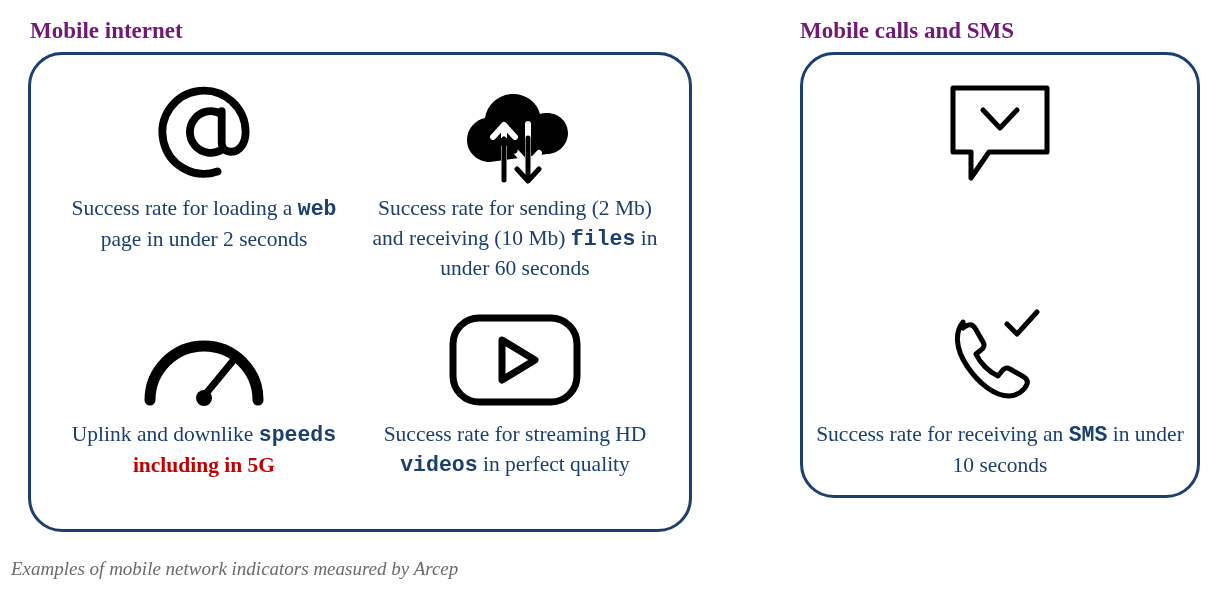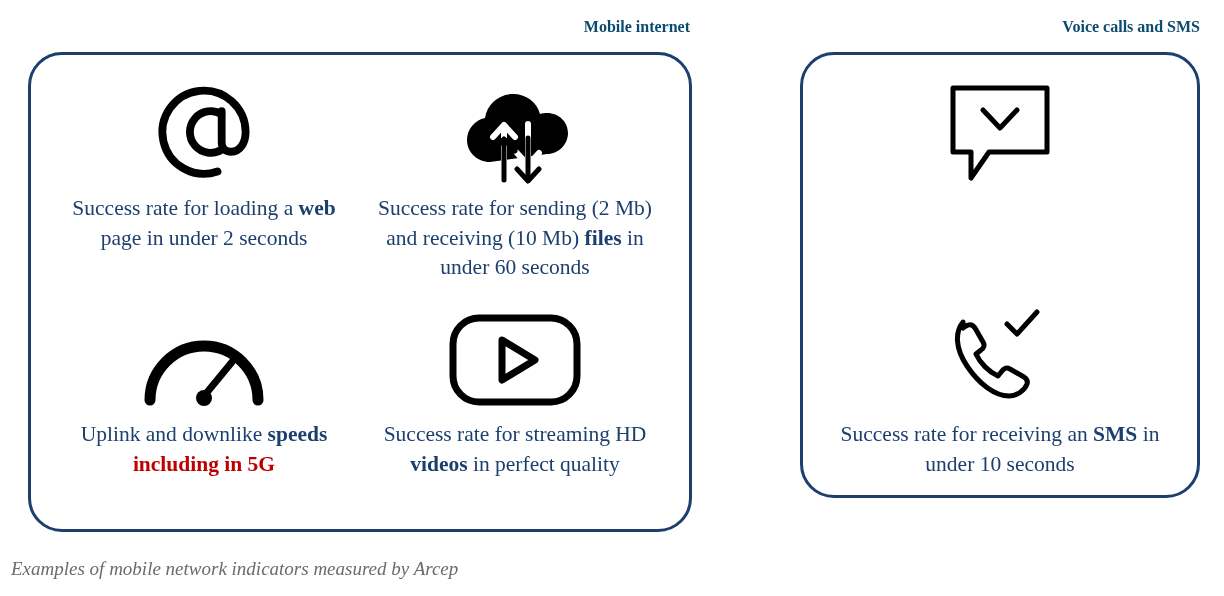--- a/index.html
+++ b/index.html
@@ -19,23 +19,23 @@
     position: relative;
     width: 1224px;
     height: 596px;
   }
 
   
   .panel-title {
     position: absolute;
     font-family: "Liberation Serif", serif;
     font-weight: bold;
-    font-size: 16px;
-    color: #0c4a6e;
-    text-align: right;
+    font-size: 23px;
+    color: #701a75;
+    text-align: left;
     white-space: nowrap;
   }
   #title-internet { left: 30px; top: 18px; width: 660px; }
   #title-voice    { left: 800px; top: 18px; width: 400px; }
 
   
   .panel {
     position: absolute;
     border: 3px solid #1c3f6e;
     border-radius: 34px;
@@ -57,21 +57,21 @@
     justify-content: center;
     height: 110px;
   }
   .cell .caption {
     font-size: 21.5px;
     line-height: 1.38;
     color: #1c3f6e;
     margin-top: 10px;
     padding: 0 6px;
   }
-  .cell .caption b { font-weight: bold; }
+  .cell .caption b { font-weight: bold; font-family: Liberation Mono, monospace; }
   .red { color: #c00000; font-weight: bold; }
 
   #cell-web    { left: 46px;  top: 74px;  width: 316px; }
   #cell-files  { left: 354px; top: 74px;  width: 322px; }
   #cell-speed  { left: 46px;  top: 300px; width: 316px; text-align: center; }
   #cell-video  { left: 354px; top: 300px; width: 322px; }
 
   #cell-calls  { left: 808px; top: 74px;  width: 384px; }
   #cell-sms    { left: 808px; top: 300px; width: 384px; }
 
@@ -91,21 +91,21 @@
 
   svg { display: block; }
 </style>
 </head>
 <body>
 
 <div class="canvas">
 
   <div class="panel-title" id="title-internet">Mobile internet</div>
 
-  <div class="panel-title" id="title-voice">Voice calls and SMS</div>
+  <div class="panel-title" id="title-voice">Mobile calls and SMS</div>
 
   <div class="panel" id="panel-internet"></div>
   <div class="panel" id="panel-voice"></div>
 
   <div class="cell" id="cell-web">
     <div class="icon-wrap">
       <svg width="104" height="104" viewBox="0 0 100 100" aria-hidden="true">
         <g fill="none" stroke="#000000" stroke-width="7.5">
           <path d="M67 33a20 20 0 1 0 0 34 M67 30v30c0 6 4 9 9 9 9 0 14-9 14-19A40 40 0 1 0 63 88" stroke-linecap="round" stroke-linejoin="round"></path>
         </g>

